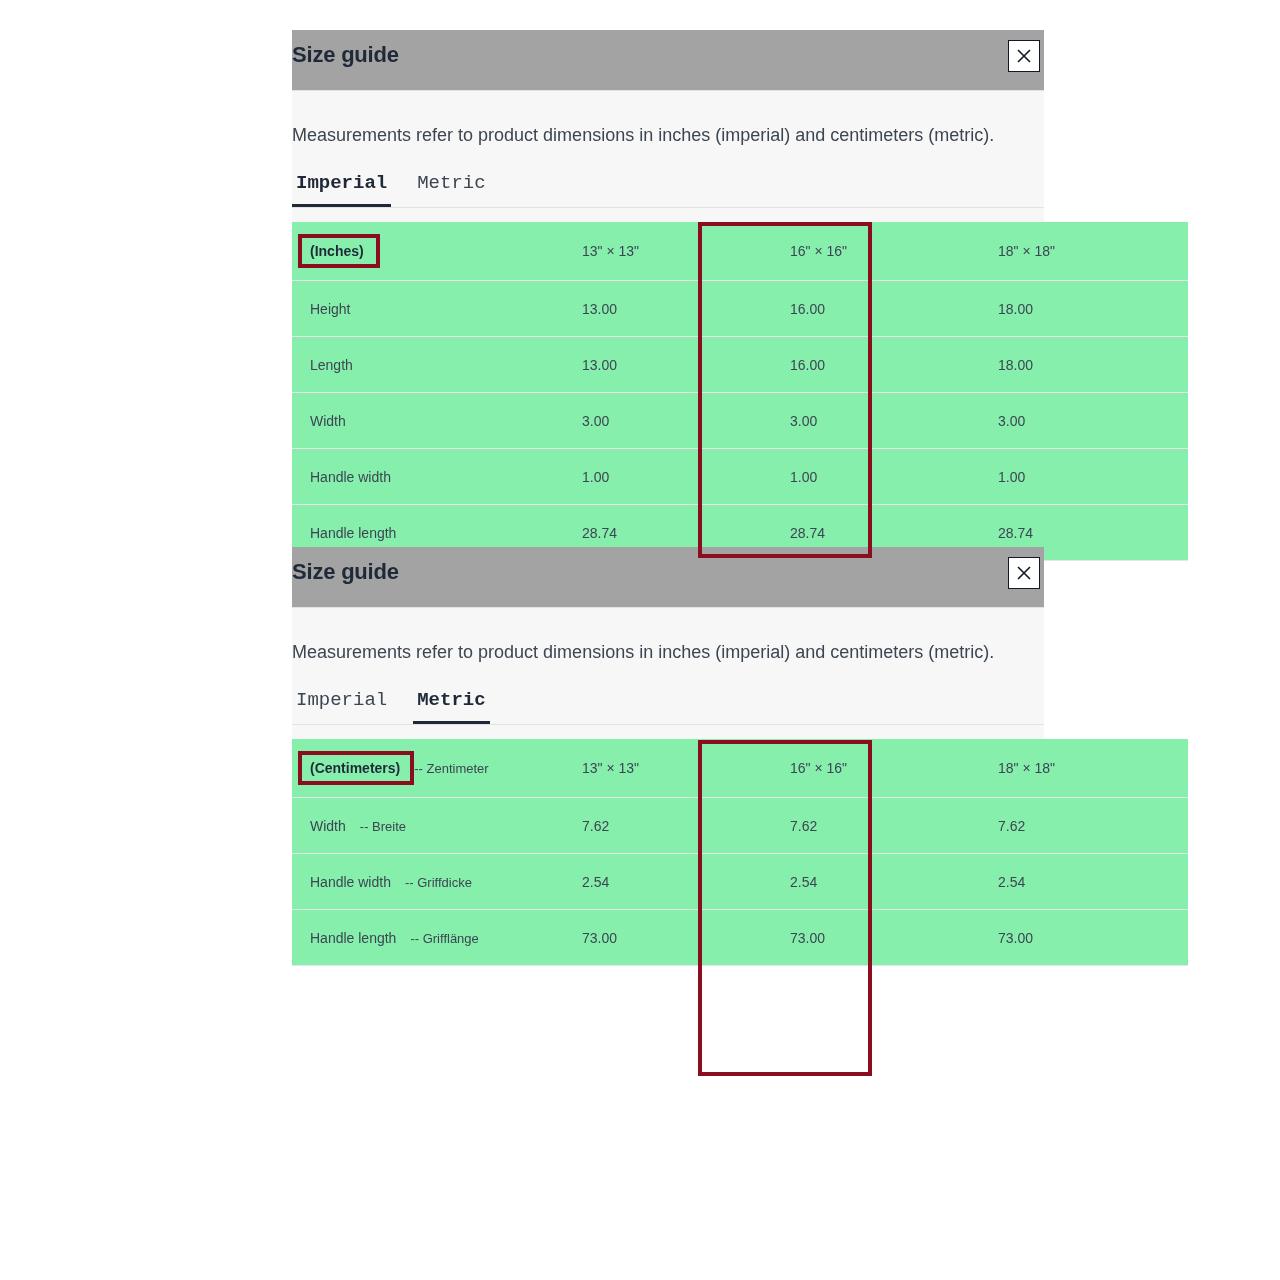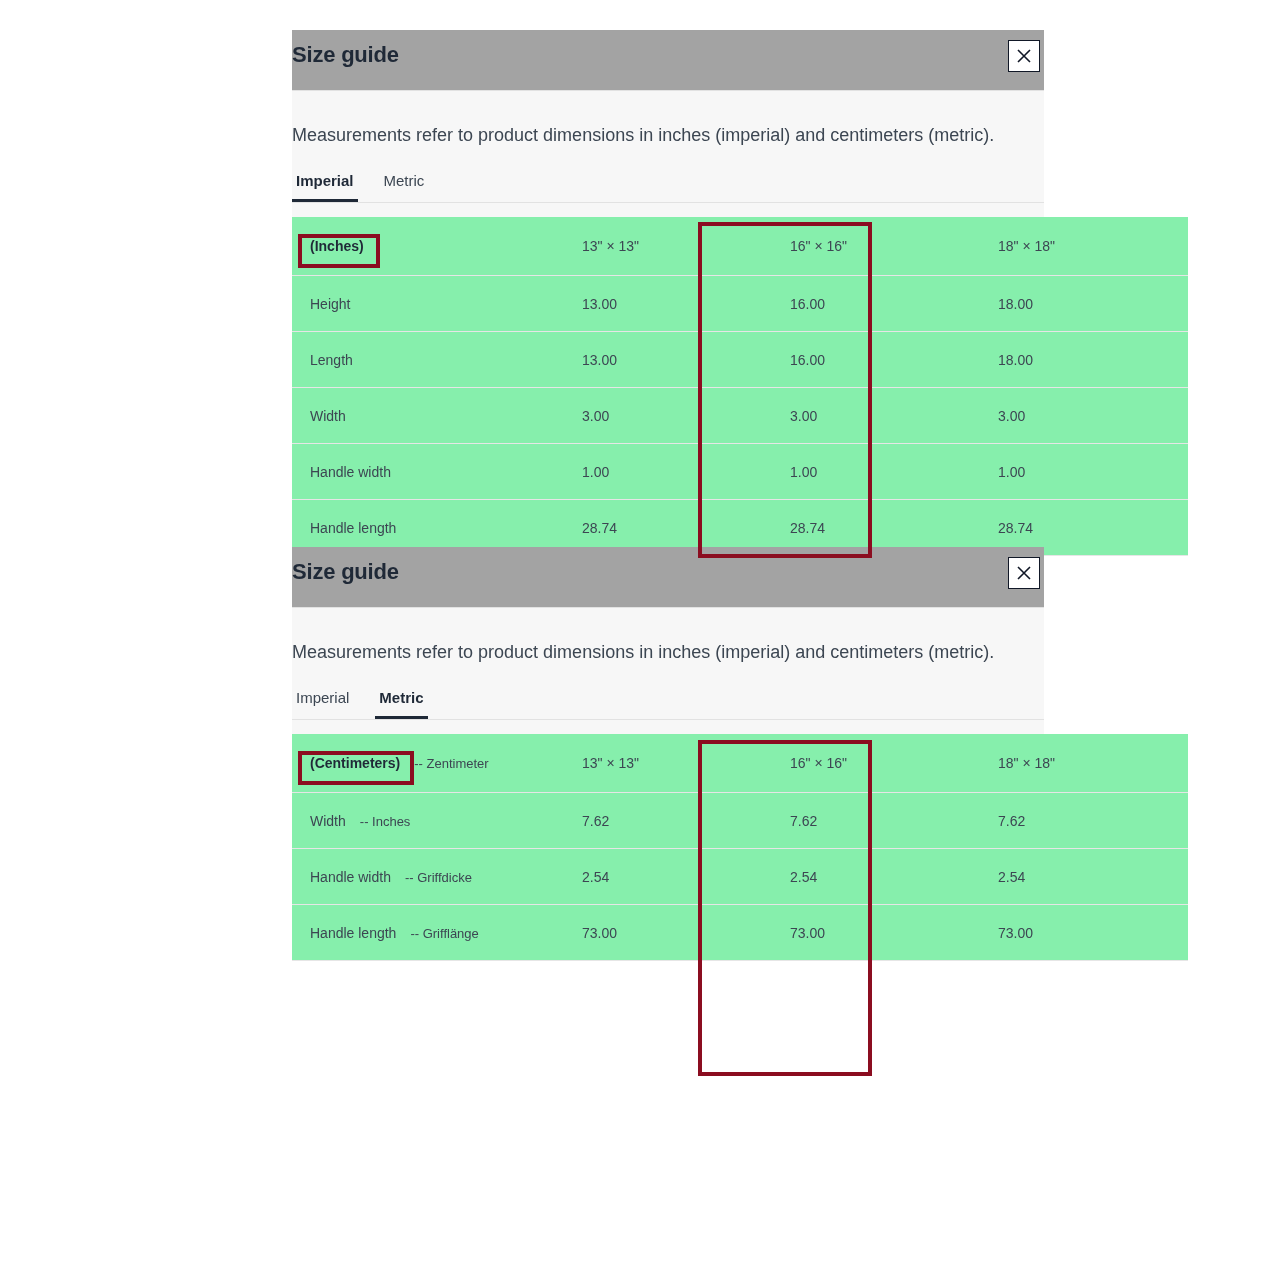--- a/index.html
+++ b/index.html
@@ -65,28 +65,28 @@
     line-height: 1.4;
   }
 
   .tabs {
     display: flex;
     gap: 22px;
     margin-top: 24px;
     border-bottom: 1px solid #e2e2e2;
   }
   .tab {
-    font-size: 15px;
+    font-size: 19px;
     padding: 0 4px 10px 4px;
     color: #3c4652;
     cursor: pointer;
     background: none;
     border: none;
     border-bottom: 3px solid transparent;
-    font-family: Liberation Sans, sans-serif;
+    font-family: Liberation Mono, monospace;
   }
   .tab.active {
     font-weight: bold;
     color: #1f2937;
     border-bottom: 3px solid #1f2937;
   }
 
   table.size-table {
     width: 752px;
     border-collapse: collapse;
@@ -221,21 +221,21 @@
       <tbody>
         <tr class="head">
           <td class="col-label">
             <span class="hdr-chip">(Centimeters)</span><span class="de-note">-- Zentimeter</span>
           </td>
           <td class="col-v">13" × 13"</td>
           <td class="col-v">16" × 16"</td>
           <td class="col-v">18" × 18"</td>
         </tr>
         <tr>
-          <td class="col-label"><span>Width</span><span class="de-note">-- Inches</span></td>
+          <td class="col-label"><span>Width</span><span class="de-note">-- Breite</span></td>
           <td class="col-v">7.62</td>
           <td class="col-v">7.62</td>
           <td class="col-v">7.62</td>
         </tr>
         <tr>
           <td class="col-label"><span>Handle width</span><span class="de-note">--  Griffdicke</span></td>
           <td class="col-v">2.54</td>
           <td class="col-v">2.54</td>
           <td class="col-v">2.54</td>
         </tr>

